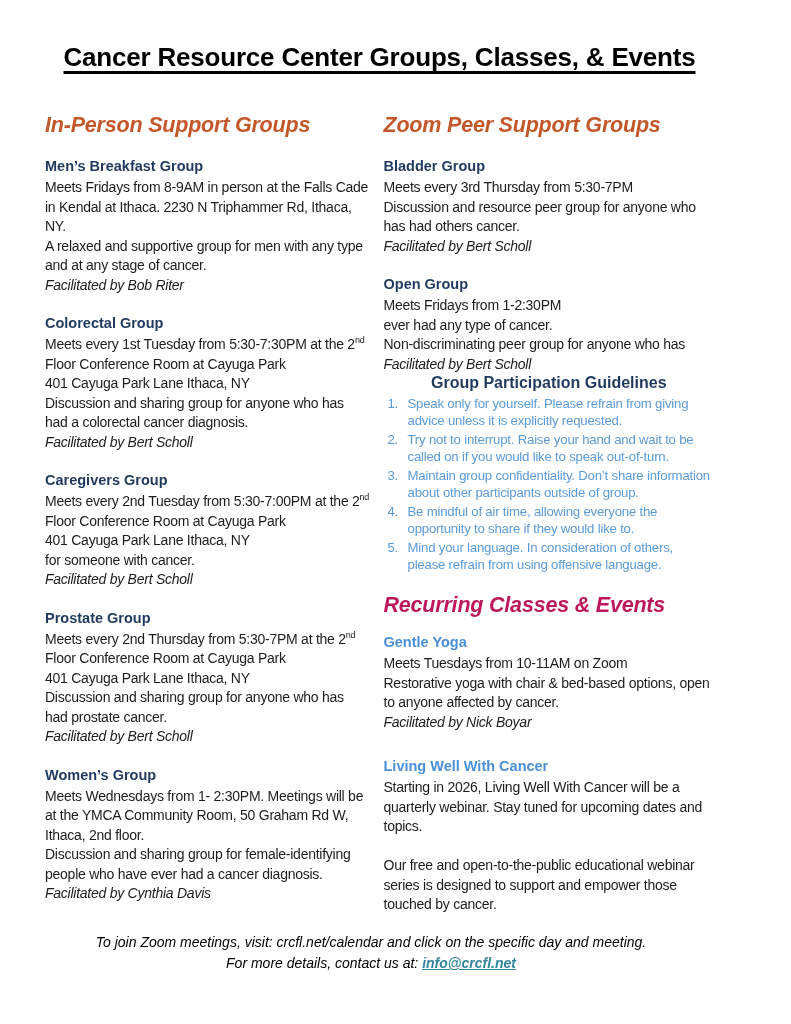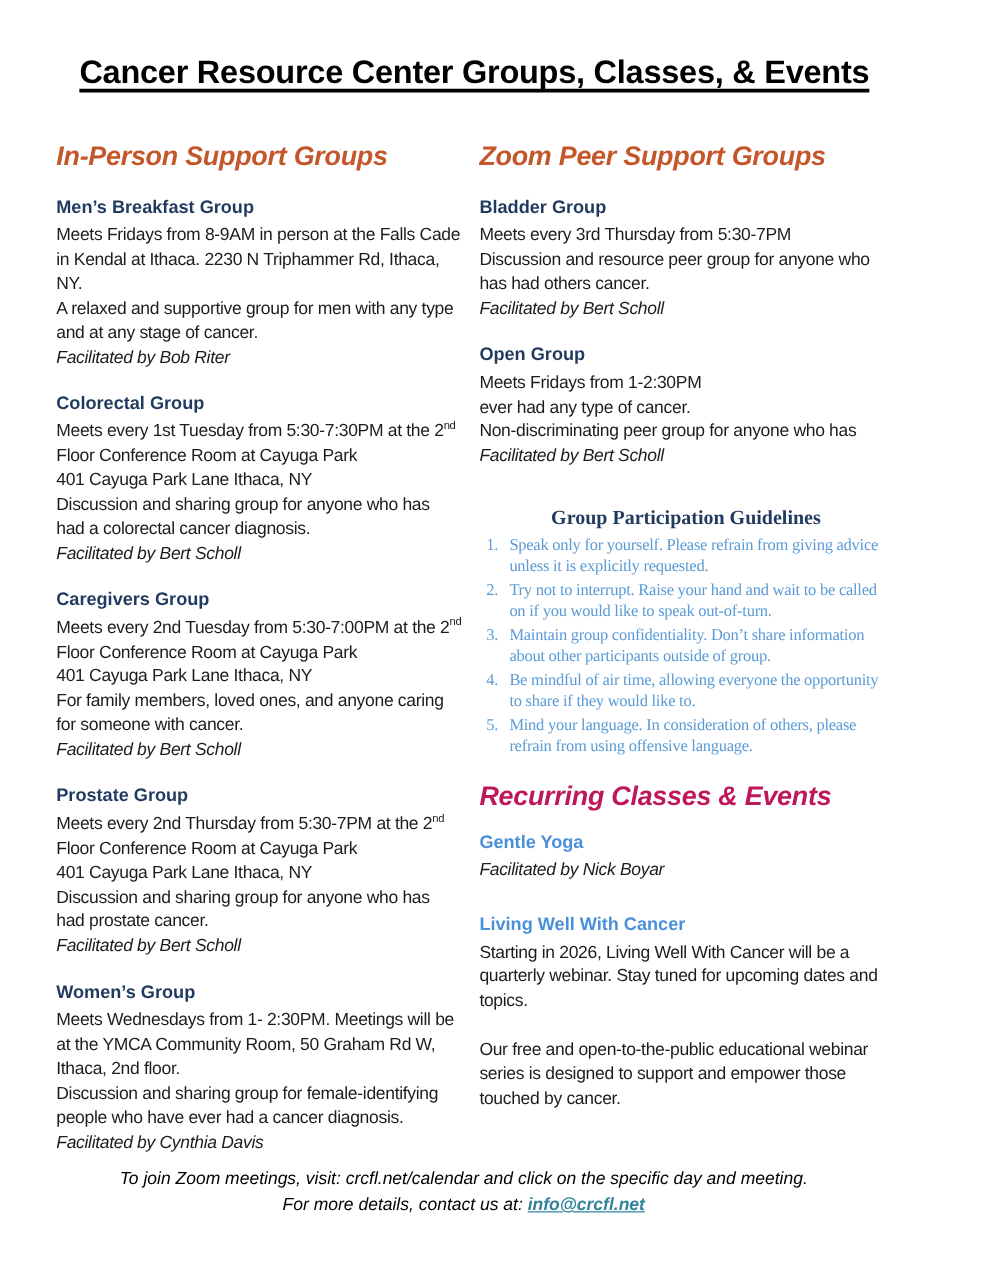--- a/index.html
+++ b/index.html
@@ -48,21 +48,21 @@
     letter-spacing:-0.25px;
   }
   .line.blank{height:19.5px;}
   .facilitator{
     font-style:italic;
     font-size:14px;
     line-height:19.5px;
     letter-spacing:-0.25px;
   }
   sup{font-size:9px;line-height:0;vertical-align:super;}
-  .guidelines{margin-top:32px;font-family:Liberation Serif, serif;}
+  .guidelines{margin-top:0;}
   .guidelines-head{
     margin:0 0 4px 0;
     text-align:center;
     color:#1F3A5E;
     font-weight:bold;
     font-size:16px;
   }
   ol.guidelines-list{
     margin:2px 0 0 -14px;
     padding-left:32px;
@@ -130,21 +130,20 @@
             </div>
     <div class="facilitator">Facilitated by Bert Scholl</div>
   </div>
 
   <div class="group">
     <div class="group-name">Caregivers Group</div>
     <div class="group-lines">
               <div class="line">Meets every 2nd Tuesday from 5:30-7:00PM at the 2<sup>nd</sup></div>
               <div class="line">Floor Conference Room at Cayuga Park</div>
               <div class="line">401 Cayuga Park Lane Ithaca, NY</div>
-              <div class="line">For family members, loved ones, and anyone caring</div>
               <div class="line">for someone with cancer.</div>
             </div>
     <div class="facilitator">Facilitated by Bert Scholl</div>
   </div>
 
   <div class="group">
     <div class="group-name">Prostate Group</div>
     <div class="group-lines">
               <div class="line">Meets every 2nd Thursday from 5:30-7PM at the 2<sup>nd</sup></div>
               <div class="line">Floor Conference Room at Cayuga Park</div>
@@ -208,20 +207,25 @@
 
   <li>Mind your language. In consideration of others, please refrain from using offensive language.</li>
 </ol>
       </div>
 
       <div class="classes">
         <h2 class="section-head recurring-head" style="color:#be185d">Recurring Classes &amp; Events</h2>
         <div>
   <div class="group">
     <div class="group-name">Gentle Yoga</div>
+    <div class="group-lines">
+                <div class="line">Meets Tuesdays from 10-11AM on Zoom</div>
+                <div class="line">Restorative yoga with chair &amp; bed-based options, open</div>
+                <div class="line">to anyone affected by cancer.</div>
+              </div>
     <div class="facilitator">Facilitated by Nick Boyar</div>
   </div>
 
   <div class="group">
     <div class="group-name">Living Well With Cancer</div>
     <div class="group-lines">
                 <div class="line">Starting in 2026, Living Well With Cancer will be a</div>
                 <div class="line">quarterly webinar. Stay tuned for upcoming dates and</div>
                 <div class="line">topics.</div>
                 <div class="line blank"></div>

